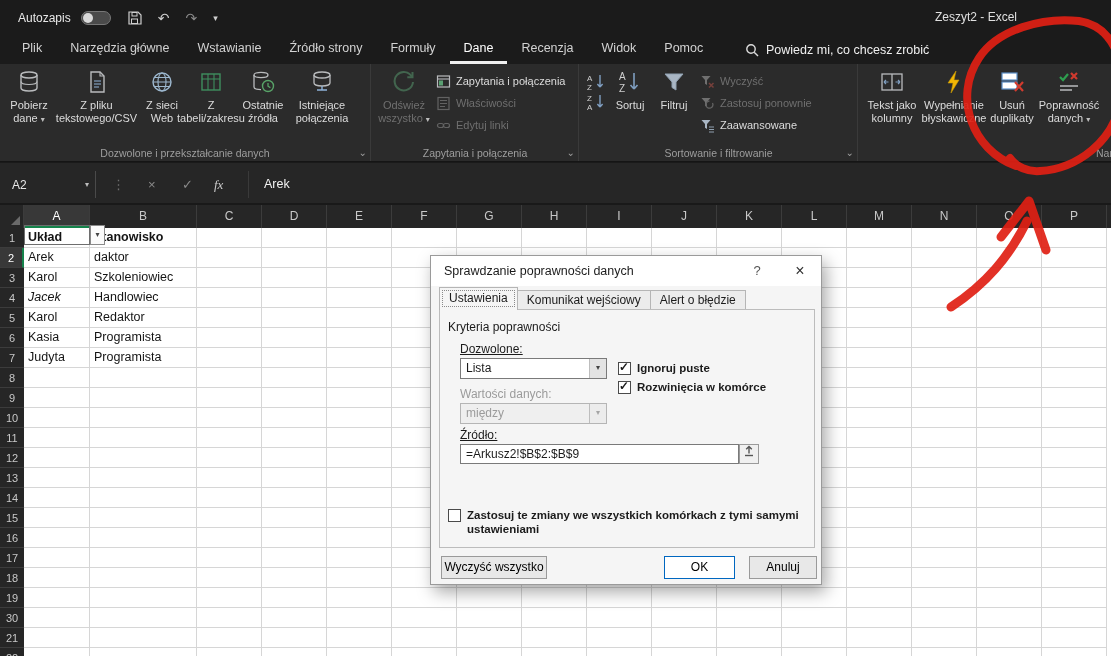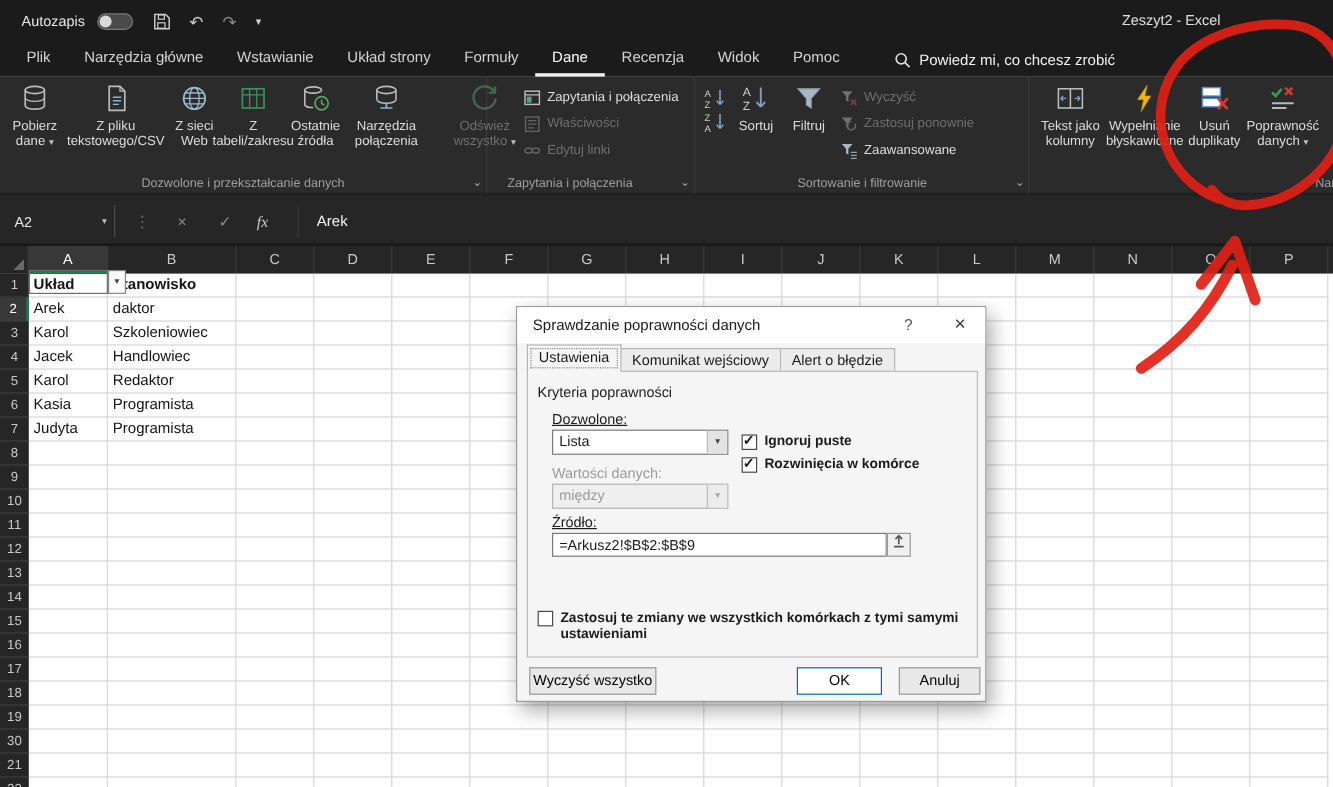--- a/index.html
+++ b/index.html
@@ -137,39 +137,39 @@
   <span class="qatbtn dim">↷</span>
   <span class="qatbtn" style="font-size:9px">▾</span>
   <span id="wb-title">Zeszyt2 - Excel</span>
 </div>
 
 <div id="menubar">
   <div id="menu-tabs">
         <span class="mtab">Plik</span>
         <span class="mtab">Narzędzia główne</span>
         <span class="mtab">Wstawianie</span>
-        <span class="mtab">Układ strony</span>
+        <span class="mtab">Źródło strony</span>
         <span class="mtab">Formuły</span>
         <span class="mtab active">Dane</span>
         <span class="mtab">Recenzja</span>
         <span class="mtab">Widok</span>
         <span class="mtab">Pomoc</span>
       </div>
   <div id="tellme">
     <svg width="14" height="14" viewBox="0 0 14 14">
           <circle cx="6" cy="6" r="4.2" fill="none" stroke="#dcdcdc" stroke-width="1.4"></circle>
           <path d="M9.2 9.2L13 13" stroke="#dcdcdc" stroke-width="1.4"></path>
         </svg>
     <span>Powiedz mi, co chcesz zrobić</span>
   </div>
 </div>
 
 <div id="ribbon">
 
-  <div class="rgroup" style="left:0;width:406px">
+  <div class="rgroup" style="left:0;width:371px">
     <div class="ritems">
       <div class="rb" style="width:50px">
         <svg width="26" height="26" viewBox="0 0 26 26">
               <ellipse cx="13" cy="6" rx="8" ry="3" fill="none" stroke="#b9bbbd" stroke-width="1.4"></ellipse>
               <path d="M5 6v13c0 1.7 3.6 3 8 3s8-1.3 8-3V6" fill="none" stroke="#b9bbbd" stroke-width="1.4"></path>
               <path d="M5 12.5c0 1.7 3.6 3 8 3s8-1.3 8-3" fill="none" stroke="#b9bbbd" stroke-width="1.1"></path>
             </svg>
         <span class="rlabel"><span>Pobierz dane</span> <span class="caret">▾</span></span>
       </div>
       <div class="rb" style="width:85px">
@@ -203,21 +203,21 @@
               <path d="M18 14v3.2l2.4 1.4" fill="none" stroke="#58a368" stroke-width="1.3"></path>
             </svg>
         <span class="rlabel">Ostatnie źródła</span>
       </div>
       <div class="rb" style="width:66px">
         <svg width="26" height="26" viewBox="0 0 26 26">
               <ellipse cx="13" cy="6" rx="8" ry="3" fill="none" stroke="#b9bbbd" stroke-width="1.3"></ellipse>
               <path d="M5 6v8c0 1.7 3.6 3 8 3s8-1.3 8-3V6" fill="none" stroke="#b9bbbd" stroke-width="1.3"></path>
               <path d="M8 21h10M13 17v4" stroke="#8fb3d9" stroke-width="1.4"></path>
             </svg>
-        <span class="rlabel">Narzędzia połączenia</span>
+        <span class="rlabel">Istniejące połączenia</span>
       </div>
     </div>
     <div class="gfooter">
       <span>Dozwolone i przekształcanie danych</span>
       <span class="launch">⌄</span>
     </div>
   </div>
 
   <div class="rgroup" style="left:372px;width:207px">
     <div class="ritems">
@@ -461,21 +461,21 @@
         <div class="cell" style="left: 457px; top: 40px; width: 65px;"></div>
         <div class="cell" style="left: 522px; top: 40px; width: 65px;"></div>
         <div class="cell" style="left: 587px; top: 40px; width: 65px;"></div>
         <div class="cell" style="left: 652px; top: 40px; width: 65px;"></div>
         <div class="cell" style="left: 717px; top: 40px; width: 65px;"></div>
         <div class="cell" style="left: 782px; top: 40px; width: 65px;"></div>
         <div class="cell" style="left: 847px; top: 40px; width: 65px;"></div>
         <div class="cell" style="left: 912px; top: 40px; width: 65px;"></div>
         <div class="cell" style="left: 977px; top: 40px; width: 65px;"></div>
         <div class="cell" style="left: 1042px; top: 40px; width: 65px;"></div>
-        <div class="cell" style="left: 24px; top: 60px; width: 66px;">Jacek</div>
+        <div class="cell" style="left: 24px; top: 60px; width: 66px; font-style: italic;">Jacek</div>
         <div class="cell" style="left: 90px; top: 60px; width: 107px;">Handlowiec</div>
         <div class="cell" style="left: 197px; top: 60px; width: 65px;"></div>
         <div class="cell" style="left: 262px; top: 60px; width: 65px;"></div>
         <div class="cell" style="left: 327px; top: 60px; width: 65px;"></div>
         <div class="cell" style="left: 392px; top: 60px; width: 65px;"></div>
         <div class="cell" style="left: 457px; top: 60px; width: 65px;"></div>
         <div class="cell" style="left: 522px; top: 60px; width: 65px;"></div>
         <div class="cell" style="left: 587px; top: 60px; width: 65px;"></div>
         <div class="cell" style="left: 652px; top: 60px; width: 65px;"></div>
         <div class="cell" style="left: 717px; top: 60px; width: 65px;"></div>

